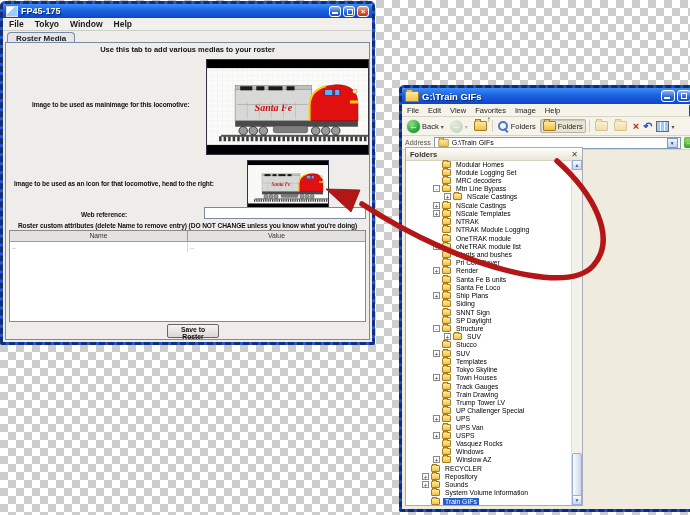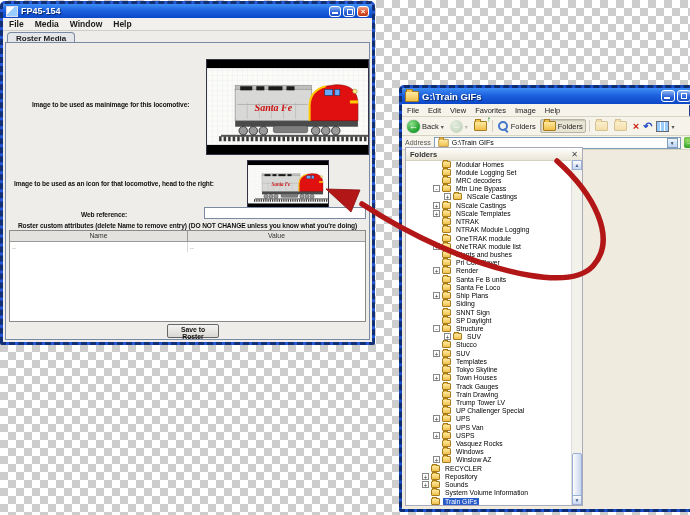--- a/index.html
+++ b/index.html
@@ -171,43 +171,44 @@
       <rect x="142" y="40" width="8" height="3" fill="#ffcc00"></rect>
       <text x="66" y="50" font-size="10" font-style="italic" font-weight="bold" fill="#cc1111" text-anchor="middle" font-family="Liberation Serif, serif">Santa Fe</text>
       <line x1="30" y1="44" x2="100" y2="44" stroke="#aaa" stroke-width="0.8"></line>
     </symbol>
   </defs>
 </svg>
 
 <div id="jmri" class="xpwin">
   <div class="tbar">
     <span class="jicon"></span>
-    <span class="ttl">FP45-154</span>
+    <span class="ttl">FP45-175</span>
     <span class="winbtns">
       <span class="wbtn min">
           <span class="g"></span>
         </span>
       <span class="wbtn max">
           <span class="g"></span>
         </span>
       <span class="wbtn close">
           <span class="g">×</span>
         </span>
     </span>
   </div>
   <div class="jmenu" id="jmri-menubar">
       <span>File</span>
-      <span>Media</span>
+      <span>Tokyo</span>
       <span>Window</span>
       <span>Help</span>
     </div>
   <div class="jtabrow">
     <span class="jtab">Roster Media</span>
   </div>
   <div class="jcontent">
+    <div class="jheading">Use this tab to add various medias to your roster</div>
 
     <div class="imgbox" id="main-img">
       <svg viewBox="0 0 160 93" preserveAspectRatio="none">
           <use href="#loco"></use>
         </svg>
     </div>
     <div class="jlbl" id="lbl-main">Image to be used as mainimage for this locomotive:</div>
 
     <div class="imgbox" id="icon-img">
       <svg viewBox="0 0 160 93" preserveAspectRatio="none">

